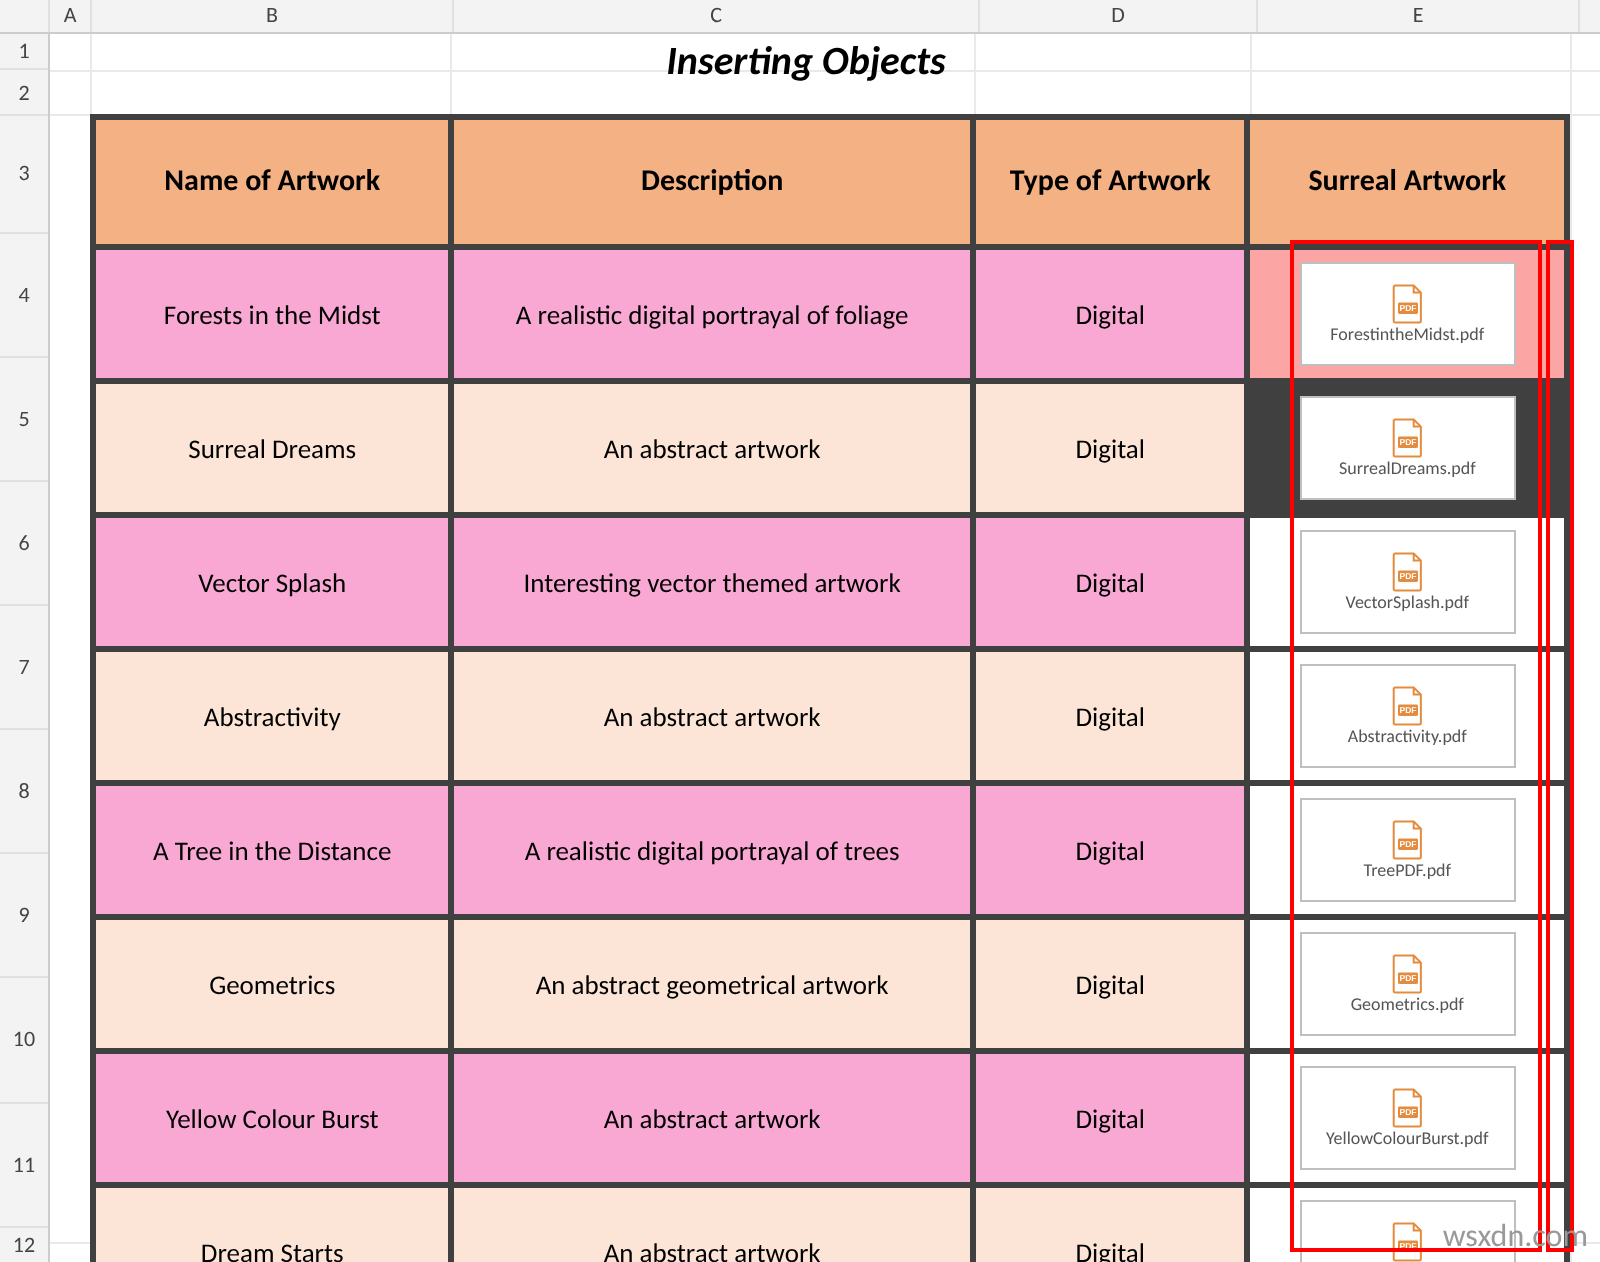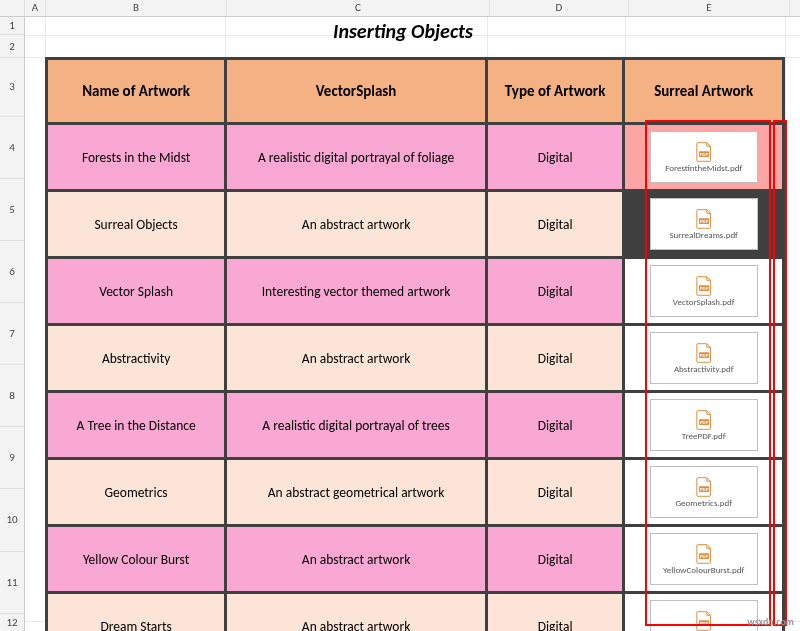--- a/index.html
+++ b/index.html
@@ -153,23 +153,22 @@
   .redbox {
     position: absolute;
     border: 2px solid #ff0000;
     pointer-events: none;
   }
 
   .watermark {
     position: absolute;
     right: 6px;
     bottom: 4px;
-    font-size: 10px;
+    font-size: 16px;
     color: #999;
-    font-weight: bold;
   }
 </style>
 </head>
 <body>
 
 <div class="sheet">
 
   <div class="colheaders">
     <div class="rh"></div>
     <div class="ch" style="width:20px">A</div>
@@ -214,42 +213,42 @@
       <table class="main">
         <colgroup>
           <col class="col-name">
             <col class="col-desc">
             <col class="col-type">
             <col class="col-art">
         </colgroup>
         <thead>
           <tr>
             <th>Name of Artwork</th>
-            <th>VectorSplash</th>
+            <th>Description</th>
             <th>Type of Artwork</th>
             <th>Surreal Artwork</th>
           </tr>
         </thead>
         <tbody id="tbody">
             <tr class="plain">
               <td>Forests in the Midst</td>
               <td>A realistic digital portrayal of  foliage</td>
               <td>Digital</td>
               <td style="background: #fca5a5;"><div class="obj-wrap">
                   <svg class="obj-icon-svg" viewBox="0 0 24 28">
     <path d="M3 1 h13 l5 5 v20 a1 1 0 0 1 -1 1 H3 a1 1 0 0 1 -1 -1 V2 a1 1 0 0 1 1 -1 z" fill="#ffffff" stroke="#e38b3e" stroke-width="1.4"></path>
     <path d="M16 1 v5 h5" fill="none" stroke="#e38b3e" stroke-width="1.4"></path>
     <rect x="5" y="13" width="14" height="8" rx="1" fill="#e38b3e"></rect>
     <text x="12" y="19" text-anchor="middle" font-size="6" fill="#fff" font-family="Arial" font-weight="700">PDF</text>
   </svg>
                   <span class="obj-label">ForestintheMidst.pdf</span>
                 </div></td>
             </tr>
             <tr class="shaded">
-              <td>Surreal Objects</td>
+              <td>Surreal Dreams</td>
               <td>An abstract artwork</td>
               <td>Digital</td>
               <td style="background: #404040;"><div class="obj-wrap">
                   <svg class="obj-icon-svg" viewBox="0 0 24 28">
     <path d="M3 1 h13 l5 5 v20 a1 1 0 0 1 -1 1 H3 a1 1 0 0 1 -1 -1 V2 a1 1 0 0 1 1 -1 z" fill="#ffffff" stroke="#e38b3e" stroke-width="1.4"></path>
     <path d="M16 1 v5 h5" fill="none" stroke="#e38b3e" stroke-width="1.4"></path>
     <rect x="5" y="13" width="14" height="8" rx="1" fill="#e38b3e"></rect>
     <text x="12" y="19" text-anchor="middle" font-size="6" fill="#fff" font-family="Arial" font-weight="700">PDF</text>
   </svg>
                   <span class="obj-label">SurrealDreams.pdf</span>

